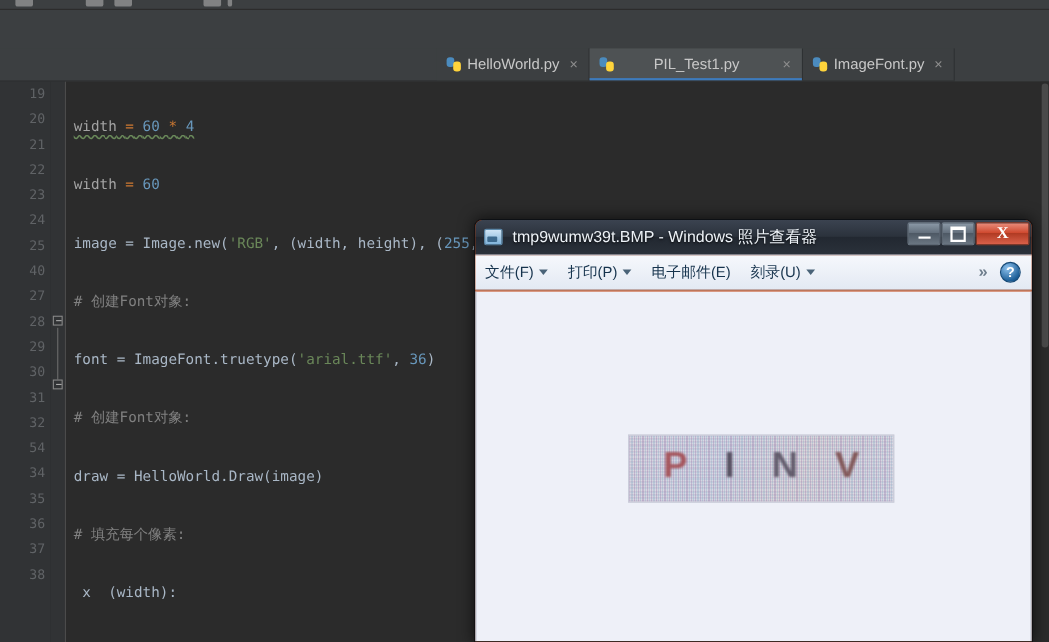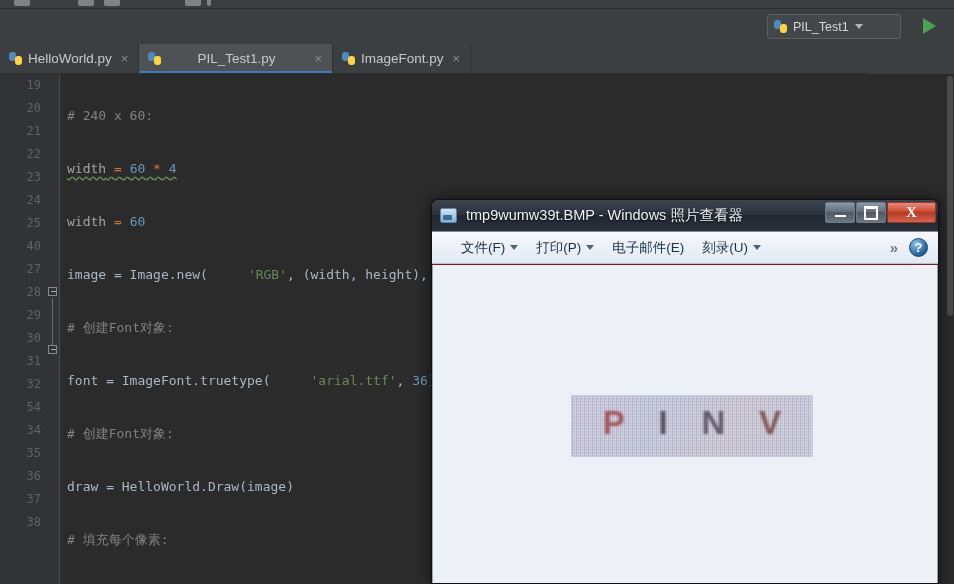--- a/index.html
+++ b/index.html
@@ -64,20 +64,21 @@
     border-bottom: 8px solid transparent;
     border-left: 13px solid #4ea24e;
     cursor: pointer;
   }
   
   #tabbar {
     position: absolute; left: 0; top: 44px; width: 868px; height: 30px;
     background: #3c3f41;
     display: flex; align-items: stretch;
     border-bottom: 1px solid #2e3133;
+    justify-content: flex-end;
   }
   .tab {
     display: flex; align-items: center; gap: 6px;
     padding: 0 10px 0 9px;
     color: #c8c8c8; font-size: 13.5px;
     border-right: 1px solid #2e3133;
     position: relative;
     cursor: pointer;
     background: #3c3f41;
     white-space: nowrap;
@@ -129,38 +130,38 @@
   #code {
     position: absolute; left: 61px; top: 0; right: 0; height: 100%;
     font-family: "DejaVu Sans Mono", monospace;
     font-size: 13px;
     color: #a9b7c6;
     white-space: pre;
   }
   .cl { height: 23px; line-height: 23px; padding-left: 6px; }
   .kw   { color: #cc7832; }
   .cmt  { color: #808080; }
-  .str  { color: #6a8759; margin-left: 40px; }
+  .str  { color: #6a8759; }
   .num  { color: #6897bb; }
   .fn   { color: #a3a3a3; }
   .sq   { text-decoration: underline wavy #6a8a5a; text-underline-offset: 3px; }
   
   #editor-scroll {
     position: absolute; right: 0; top: 0; width: 8px; height: 100%;
     background: #2b2b2b;
   }
   #editor-scroll .thumb {
     position: absolute; left: 1px; top: 2px; width: 6px; height: 240px;
     background: #4a4a4a; border-radius: 3px;
   }
   
   #viewer {
     position: absolute; left: 431px; top: 199px;
     width: 508px; height: 385px;
-    background: #7f1d1d;
+    background: #c2410c;
     border: 1px solid #0d1014;
     border-top-left-radius: 7px;
     border-top-right-radius: 7px;
     box-shadow: 0 0 14px rgba(0,0,0,.65);
     overflow: hidden;
   }
   #viewer-titlebar {
     position: relative;
     height: 31px;
     background: linear-gradient(to bottom, #3b4350 0%, #2b323c 48%, #222831 50%, #2a313a 100%);
@@ -205,21 +206,21 @@
     border-color: #8f3a26;
     font-size: 15px; font-weight: bold;
     font-family: "Liberation Serif", serif;
   }
   #viewer-menubar {
     height: 33px;
     background: linear-gradient(to bottom,#f6f8fc,#e3e9f3);
     border-top: 1px solid #7d8a99;
     border-bottom: 1px solid #b9c3d0;
     display: flex; align-items: center;
-    padding: 0 20px;
+    padding: 0 0;
     position: relative;
   }
   .menu-item {
     display: flex; align-items: center; gap: 5px;
     color: #16334d; font-size: 13.5px;
     padding: 3px 9px;
     cursor: pointer;
     white-space: nowrap;
   }
   .menu-caret {
@@ -282,28 +283,20 @@
 <div id="ide" data-interactable="false">
 
   <div id="toolbar-strip" data-interactable="false">
     <div class="tb-icon" data-interactable="true" style="left:14px;"></div>
     <div class="tb-icon" data-interactable="true" style="left:78px;"></div>
     <div class="tb-icon" data-interactable="true" style="left:104px;"></div>
     <div class="tb-icon" data-interactable="true" style="left:185px;"></div>
     <div class="tb-icon" data-interactable="true" style="left:207px;width:4px;"></div>
   </div>
 
-  <div id="runbar" data-interactable="false">
-    <div id="run-config" data-interactable="true">
-      <span class="py-ico" data-interactable="false"><span class="pyglyph"></span></span>
-      <span data-interactable="false">PIL_Test1</span>
-      <span class="caret-down" data-interactable="false"></span>
-    </div>
-    <div id="run-button" data-interactable="true"></div>
-  </div>
 
   <div id="tabbar" data-interactable="false">
     <div class="tab" data-interactable="true">
       <span class="pyglyph" data-interactable="false"></span>
       <span data-interactable="false">HelloWorld.py</span>
       <span class="close" data-interactable="true">×</span>
     </div>
     <div class="tab active" data-interactable="true">
       <span class="pyglyph" data-interactable="false"></span>
       <span data-interactable="false">PIL_Test1.py</span>
@@ -344,21 +337,20 @@
       <div class="fold-mark" data-interactable="true" style="top:213px;">
           <div class="fold-box"></div>
         </div>
       <div class="fold-line" data-interactable="false" style="top:224px;height:48px;"></div>
       <div class="fold-mark" data-interactable="true" style="top:271px;">
           <div class="fold-box"></div>
         </div>
     </div>
 
     <div id="code" data-interactable="true">
-      <div class="cl" data-interactable="false"><span class="cmt"># 240 x 60:</span></div>
       <div class="cl" data-interactable="false"><span class="sq"><span class="fn">width</span> <span class="kw">=</span> <span class="num">60</span> <span class="kw">*</span> <span class="num">4</span></span></div>
       <div class="cl" data-interactable="false"><span class="fn">width</span> <span class="kw">=</span> <span class="num">60</span></div>
       <div class="cl" data-interactable="false">image = Image.new(<span class="str">'RGB'</span>, (width, height), (<span class="num">255</span>, <span class="num">255</span>, <span class="num">255</span>))</div>
       <div class="cl" data-interactable="false"><span class="cmt"># 创建Font对象:</span></div>
       <div class="cl" data-interactable="false">font = ImageFont.truetype(<span class="str">'arial.ttf'</span>, <span class="num">36</span>)</div>
       <div class="cl" data-interactable="false"><span class="cmt"># 创建Font对象:</span></div>
       <div class="cl" data-interactable="false"><span>draw = HelloWorld.Draw(image)</span></div>
       <div class="cl" data-interactable="false"><span class="cmt"># 填充每个像素:</span></div>
       <div class="cl" data-interactable="false"> x  (width):</div>
       

